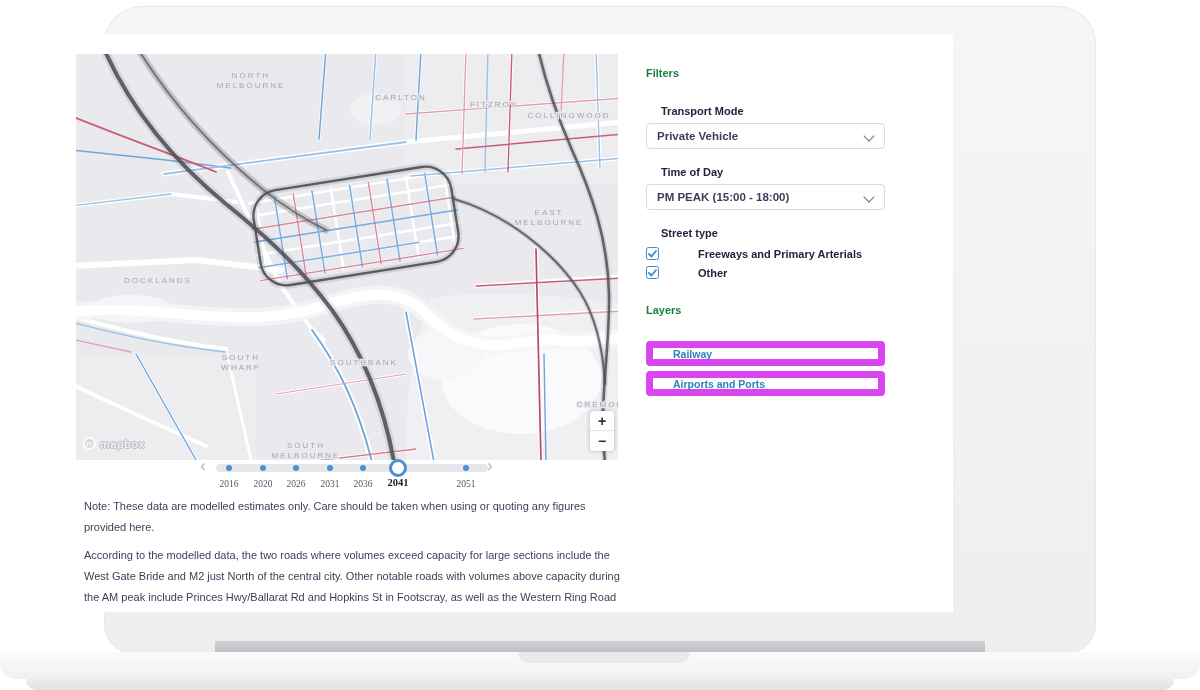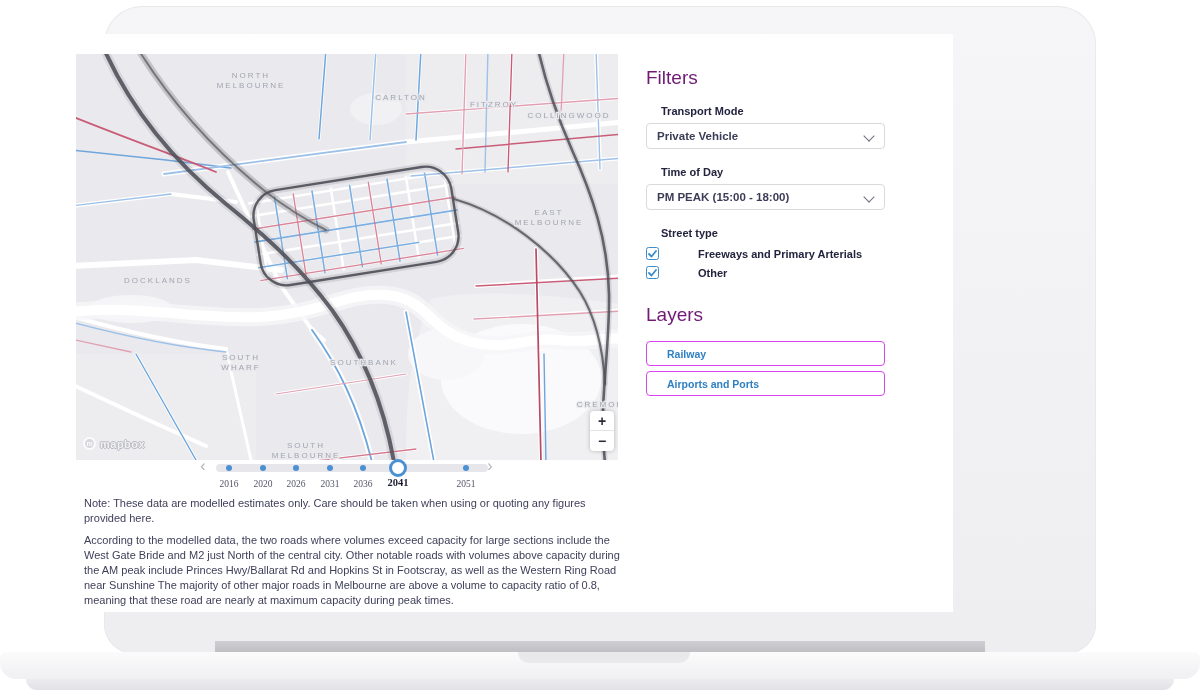--- a/index.html
+++ b/index.html
@@ -50,42 +50,42 @@
   .tl-dot.selected{top:-1px;width:12px;height:12px;background:#fff;
     border:3px solid #4a90d2;box-sizing:content-box;}
   .tl-year{position:absolute;top:19px;transform:translateX(-50%);
     font-size:9.5px;color:#55556a;font-family:Liberation Serif, serif;}
   .tl-year.selected{top:17px;font-size:10.5px;font-weight:bold;color:#1c1c30;}
   .tl-chevron{position:absolute;top:-2px;transform:translateX(-50%);
     font-size:16px;color:#b2b2bc;cursor:pointer;line-height:16px;}
 
   
   .notes{position:absolute;left:43px;top:462px;width:537px;
-    font-size:11px;line-height:15px;color:#3e3e5a;}
+    font-size:11px;line-height:21px;color:#3e3e5a;}
   .notes p{margin:0 0 7px 0;}
   .note-source{height:5px;overflow:hidden;}
 
   
   .panel{position:absolute;left:605px;top:33px;width:239px;height:540px;}
-  .panel-title{position:absolute;left:0;font-size:19px;font-weight:normal;color:#701a75;}
+  .panel-title{position:absolute;left:0;font-size:11px;font-weight:bold;color:#15803d;}
   .field-label{position:absolute;left:15px;font-size:11px;font-weight:bold;color:#23233f;}
   .select{position:absolute;left:0;width:239px;height:26px;box-sizing:border-box;
     border:1px solid #d9d9de;border-radius:4px;background:#fff;cursor:pointer;
     display:flex;align-items:center;padding:0 28px 0 10px;}
   .select-value{font-size:11.5px;font-weight:600;color:#3c3c58;white-space:nowrap;}
   .chevron-down{position:absolute;right:11px;top:8px;width:7px;height:7px;
     border-left:1.5px solid #6e6e7e;border-bottom:1.5px solid #6e6e7e;
     transform:rotate(-45deg);}
   .check-row{position:absolute;left:0;display:flex;align-items:center;gap:7px;
     height:15px;cursor:pointer;}
   .checkbox{width:13px;height:13px;box-sizing:border-box;border:1.5px solid #3e8ccb;
     border-radius:2.5px;background:#fff;display:flex;align-items:center;justify-content:center;}
   .check-label{font-size:11px;font-weight:bold;color:#23233f;white-space:nowrap;padding-left:32px;}
   .layer-btn{position:absolute;left:0;width:239px;height:25px;box-sizing:border-box;
-    border:1px solid #d946ef;border-radius:4px;background:#fff;cursor:pointer;
+    border:7px solid #d946ef;border-radius:4px;background:#fff;cursor:pointer;
     display:flex;align-items:center;padding-left:20px;
     font-size:10.5px;font-weight:bold;color:#2f80c3;}
 </style>
 </head>
 <body>
 
 <div class="screen"></div>
 <div class="hinge"></div>
 <div class="base"></div>
 <div class="notch"></div>

